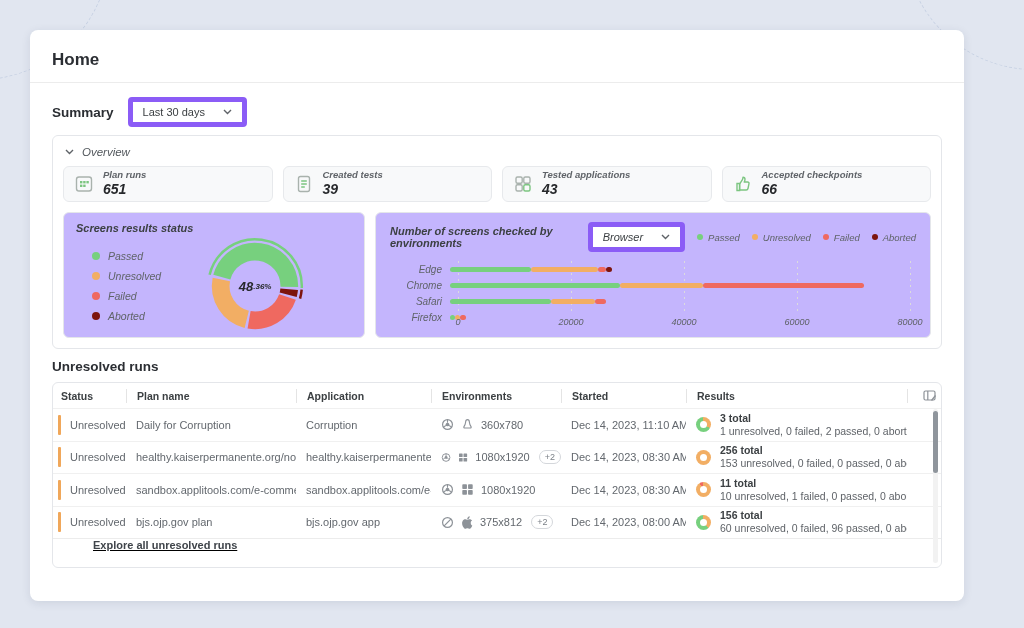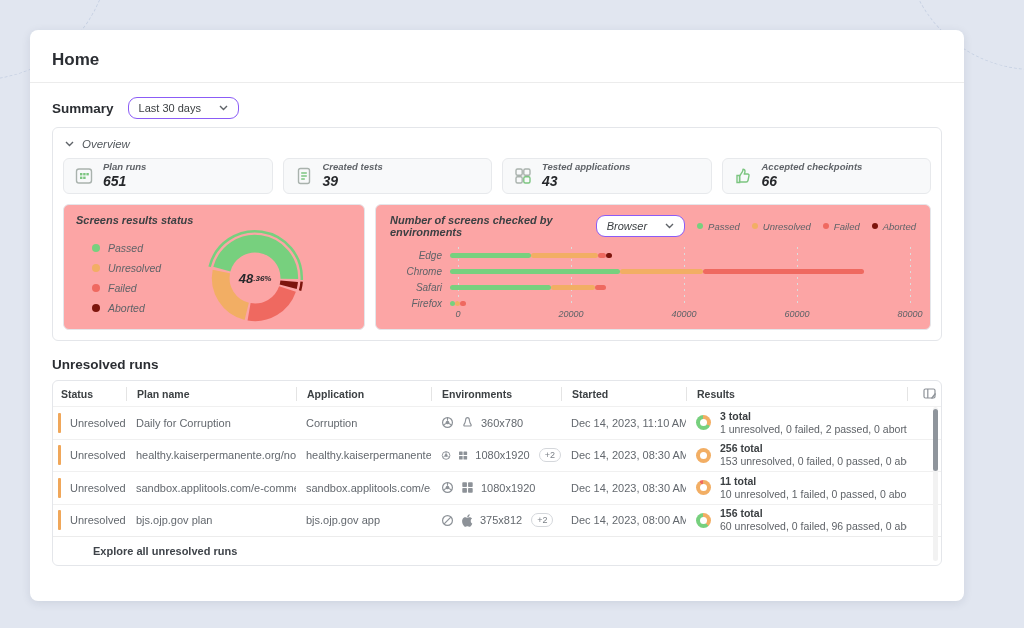--- a/index.html
+++ b/index.html
@@ -9,33 +9,33 @@
   .deco.tl { left:-150px; top:-180px; }
   .deco.tr { right:-140px; top:-190px; }
 
   .card { position:absolute; left:30px; top:30px; width:934px; height:571px; background:#fff; border-radius:8px; box-shadow:0 2px 10px rgba(30,40,70,.10); overflow:hidden; }
 
   .card-head { padding:20px 22px 12px; border-bottom:1px solid #ececec; }
   .page-title { font-size:17px; font-weight:bold; color:#2b2e33; }
 
   .summary-row { display:flex; align-items:center; gap:14px; margin:14px 22px 8px; }
   .section-title { font-size:13.5px; font-weight:bold; color:#2b2e33; }
-  .pill-select { display:flex; align-items:center; gap:18px; border:1px solid #8b5cf6; border-radius:9px; background:#fff; padding:4px 10px; font-size:11px; color:#3c4043; cursor:pointer; }
+  .pill-select { display:flex; align-items:center; gap:18px; border:5px solid #8b5cf6; border-radius:4px; background:#fff; padding:4px 10px; font-size:11px; color:#3c4043; cursor:pointer; }
 
   .overview { margin:6px 22px 0; border:1px solid #e4e6ea; border-radius:6px; padding:8px 10px 10px;font-style:italic; }
   .overview-head { display:flex; align-items:center; gap:8px; padding:2px 2px 8px; font-size:11.5px; color:#52575c; cursor:pointer; }
 
   .stats { display:flex; gap:10px; }
   .stat-card { flex:1; display:flex; align-items:center; gap:9px; background:#f8f9fa; border:1px solid #e7e9ec; border-radius:6px; height:36px; padding:0 10px; cursor:pointer; }
   .stat-text { display:flex; flex-direction:column; line-height:1.15; }
   .stat-label { font-size:9.5px; font-weight:bold; color:#5f6368; }
   .stat-value { font-size:14px; font-weight:bold; color:#26282b; }
 
   .charts { display:flex; gap:10px; margin-top:10px; height:126px; }
-  .panel { border:1px solid #e4e6ea; border-radius:6px; background:#fca5a5; }
+  .panel { border:1px solid #e4e6ea; border-radius:6px; background:#c4b5fd; }
   .panel-title { font-size:11px; font-weight:bold; color:#3c4043; }
 
   .pie-panel { width:302px; padding:9px 12px; flex:none; display:flex; flex-direction:column; }
   .pie-body { display:flex; align-items:center; flex:1; }
   .pie-legend { margin-left:16px; display:flex; flex-direction:column; gap:8px; }
   .leg-item { display:flex; align-items:center; gap:8px; font-size:10.5px; color:#5f6368; }
   .dot { width:8px; height:8px; border-radius:50%; flex:none; }
   .donut-wrap { position:relative; width:104px; height:104px; margin-left:42px; }
   .donut-center { position:absolute; inset:0; display:flex; align-items:center; justify-content:center; }
   .donut-main { font-size:13px; font-weight:bold; color:#26282b; }
@@ -51,42 +51,42 @@
   .gridline { position:absolute; top:0; bottom:0; width:1px;
     background:repeating-linear-gradient(to bottom,#dcdcdc 0 2px,transparent 2px 6px); }
   .bar-rows { position:relative; }
   .bar-row { display:flex; align-items:center; height:16px; }
   .bar-label { width:60px; text-align:right; padding-right:8px; font-size:10px; color:#5f6368; flex:none; }
   .bar-track { flex:1; margin-right:6px; position:relative; height:5px; }
   .seg { position:absolute; top:0; height:5px; border-radius:2.5px; }
   .bar-ticks { position:absolute; left:68px; right:6px; bottom:0; height:14px; }
   .tick { position:absolute; transform:translateX(-50%); font-size:9px; color:#5f6368; top:3px; }
 
-  .runs-heading { margin:16px 22px 8px; }
+  .runs-heading { margin:10px 22px 8px; }
 
   .runs-table { margin:0 22px; border:1px solid #e4e6ea; border-radius:6px; position:relative; overflow:hidden; }
   .tgrid { display:grid; grid-template-columns:73px 170px 135px 130px 125px 1fr 34px; align-items:center; }
   .thead { height:25px; }
   .thead .cell { font-size:10.5px; font-weight:bold; color:#3c4043; padding-left:10px; display:flex; align-items:center; height:14px; }
   .thead .cell.first { padding-left:8px; border-left:none; }
   .thead .cell + .cell { border-left:1px solid #e4e4e4; }
   .trow { height:32.5px; border-top:1px solid #f0f0f0; font-size:11px; color:#63686e; cursor:pointer; }
   .trow .cell { padding-left:10px; white-space:nowrap; overflow:hidden; }
   .status-cell { display:flex; align-items:center; padding-left:5px !important; }
   .status-bar { width:3px; height:20px; background:#f0a75a; border-radius:1px; margin-right:9px; flex:none; }
   .env-cell { display:flex; align-items:center; gap:7px; color:#8d9298; }
   .env-size { color:#63686e; }
   .plus-badge { font-size:9px; color:#7b8087; border:1px solid #d4d7db; border-radius:9px; padding:1px 5px; margin-left:2px; }
   .results-cell { display:flex; align-items:center; }
   .mini { width:15px; height:15px; border-radius:50%; position:relative; margin-right:9px; flex:none; }
   .mini::after { content:""; position:absolute; inset:4px; background:#fff; border-radius:50%; }
   .res-text { line-height:1.25; }
   .res-total { font-size:10.5px; font-weight:bold; color:#3c4043; }
   .res-breakdown { font-size:10.5px; color:#5f6368; }
-  .tfoot { height:29px; border-top:1px solid #ececec; display:flex; align-items:center; padding-left:40px; }
+  .tfoot { height:29px; border-top:1px solid #ececec; display:flex; align-items:flex-start; padding-left:40px;text-decoration:underline; }
   .explore-link { font-size:11px; font-weight:bold; color:#3f444a; cursor:pointer; }
   .scroll-track { position:absolute; right:3px; top:26px; bottom:4px; width:5px; background:#f2f2f2; border-radius:3px; }
   .scroll-thumb { position:absolute; right:3px; top:28px; width:5px; height:62px; background:#8f959c; border-radius:3px; cursor:grab; }
   .icon-btn { cursor:pointer; display:flex; align-items:center; justify-content:center; }
   svg { display:block; }
 </style>
 </head>
 <body>
 
 <div class="deco tl"></div>

